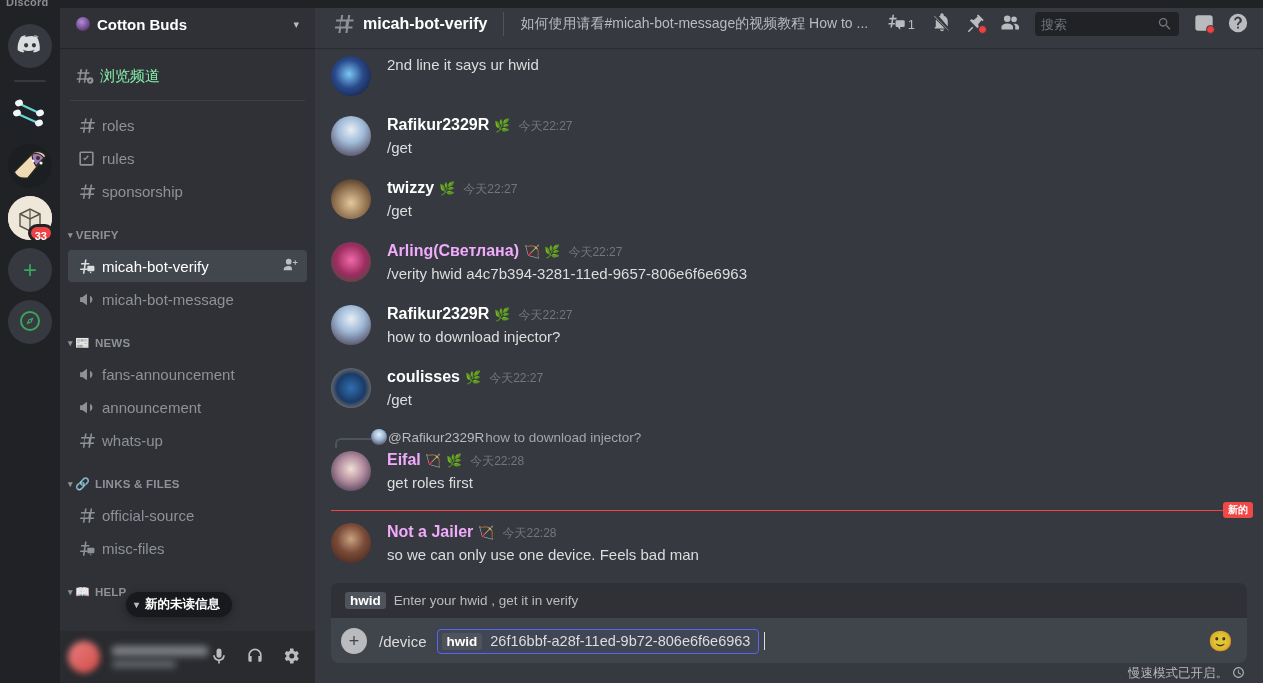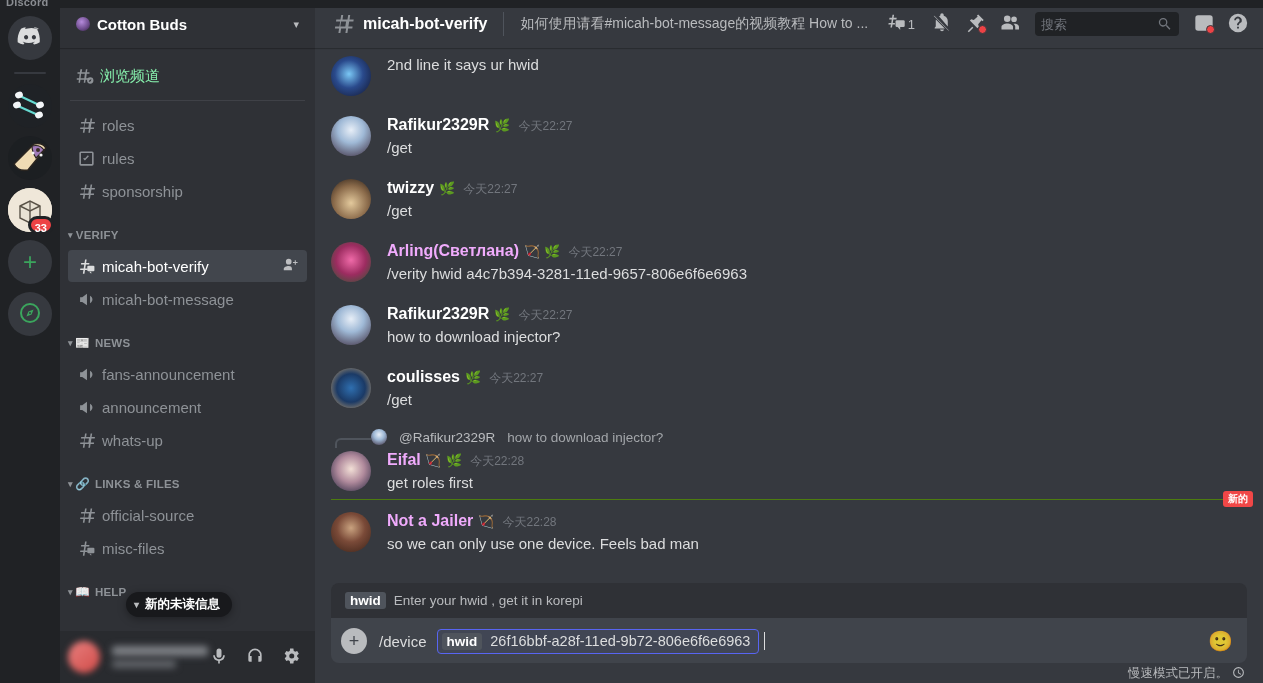--- a/index.html
+++ b/index.html
@@ -18,21 +18,21 @@
     position:absolute; top:0; left:0; width:1263px; height:8px;
     background:#202225; z-index:40;
   }
   .titlebar-label {
     position:absolute; left:6px; top:-4px;
     font-size:11px; font-weight:bold; color:#8a8d92; letter-spacing:.2px;
   }
 
   
   .rail {
-    width:60px; background:#202225; padding-top:10px;
+    width:60px; background:#202225; padding-top:18px;
     display:flex; flex-direction:column; align-items:center;
     flex:0 0 60px; position:relative; z-index:20;
   }
   .guild {
     width:44px; height:44px; border-radius:50%; margin-bottom:8px;
     display:flex; align-items:center; justify-content:center;
     position:relative; cursor:pointer; overflow:visible;
   }
   .guild.home { background:#36393f; margin-top:6px; }
   .guild.home svg { width:26px; height:26px; fill:#dcddde; }
@@ -168,28 +168,28 @@
   .uname.teal { color:#f0abfc; }
   .emo { font-size:13px; margin:0 2px; }
   .ts { color:#72767d; font-size:12px; margin-left:6px; white-space:nowrap; }
   .text { font-size:15px; color:#dcddde; line-height:22px; word-break:break-word; }
 
   .reply-ctx { display:flex; align-items:center; margin-left:0; padding-left:0;
     color:#b9bbbe; font-size:13.5px; height:20px; position:relative; }
   .reply-spine { position:absolute; left:20px; top:11px; width:36px; height:10px;
     border-left:2px solid #4f545c; border-top:2px solid #4f545c;
     border-top-left-radius:6px; }
-  .reply-inner { margin-left:56px; display:flex; align-items:flex-end; gap:12px;
+  .reply-inner { margin-left:56px; display:flex; align-items:flex-end; gap:1px;
     overflow:hidden; white-space:nowrap; }
   .reply-av { width:16px; height:16px; border-radius:50%; overflow:hidden; flex:0 0 16px; }
   .reply-name { color:#b9bbbe; font-size:13.5px; }
   .reply-text { color:#a3a6aa; font-size:13.5px; overflow:hidden; text-overflow:ellipsis; }
 
-  .newdiv { position:relative; height:1px; background:#4d7c0f;
-    margin:3px 16px 0 16px; }
+  .newdiv { position:relative; height:1px; background:#ef4444;
+    margin:14px 16px 0 16px; }
   .newdiv .tag {
     position:absolute; right:-6px; top:-8px; background:#f04747; color:#fff;
     font-size:10px; font-weight:bold; padding:1px 5px 2px; border-radius:3px;
     line-height:13px;
   }
 
   
   .composer-wrap { padding:0 16px 20px; position:relative; }
   .hint-bar {
     background:#2f3136; border-radius:8px 8px 0 0; padding:9px 14px 9px 14px;
@@ -672,21 +672,21 @@
             <span class="ts">今天22:28</span>
           </div>
           <div class="text">so we can only use one device. Feels bad man</div>
         </div>
       </div>
     </div>
 
     <div class="composer-wrap">
       <div class="hint-bar">
         <span class="hint-key">hwid</span>
-        <span class="hint-desc">Enter your hwid , get it in korepi</span>
+        <span class="hint-desc">Enter your hwid , get it in verify</span>
       </div>
       <div class="cbox">
         <span class="plusbtn">+</span>
         <span class="slash">/device</span>
         <span class="cmd-pill">
           <span class="cmd-key">hwid</span>
           <span class="cmd-val">26f16bbf-a28f-11ed-9b72-806e6f6e6963</span>
         </span>
         <span class="caret"></span>
         <span class="cspace"></span>

